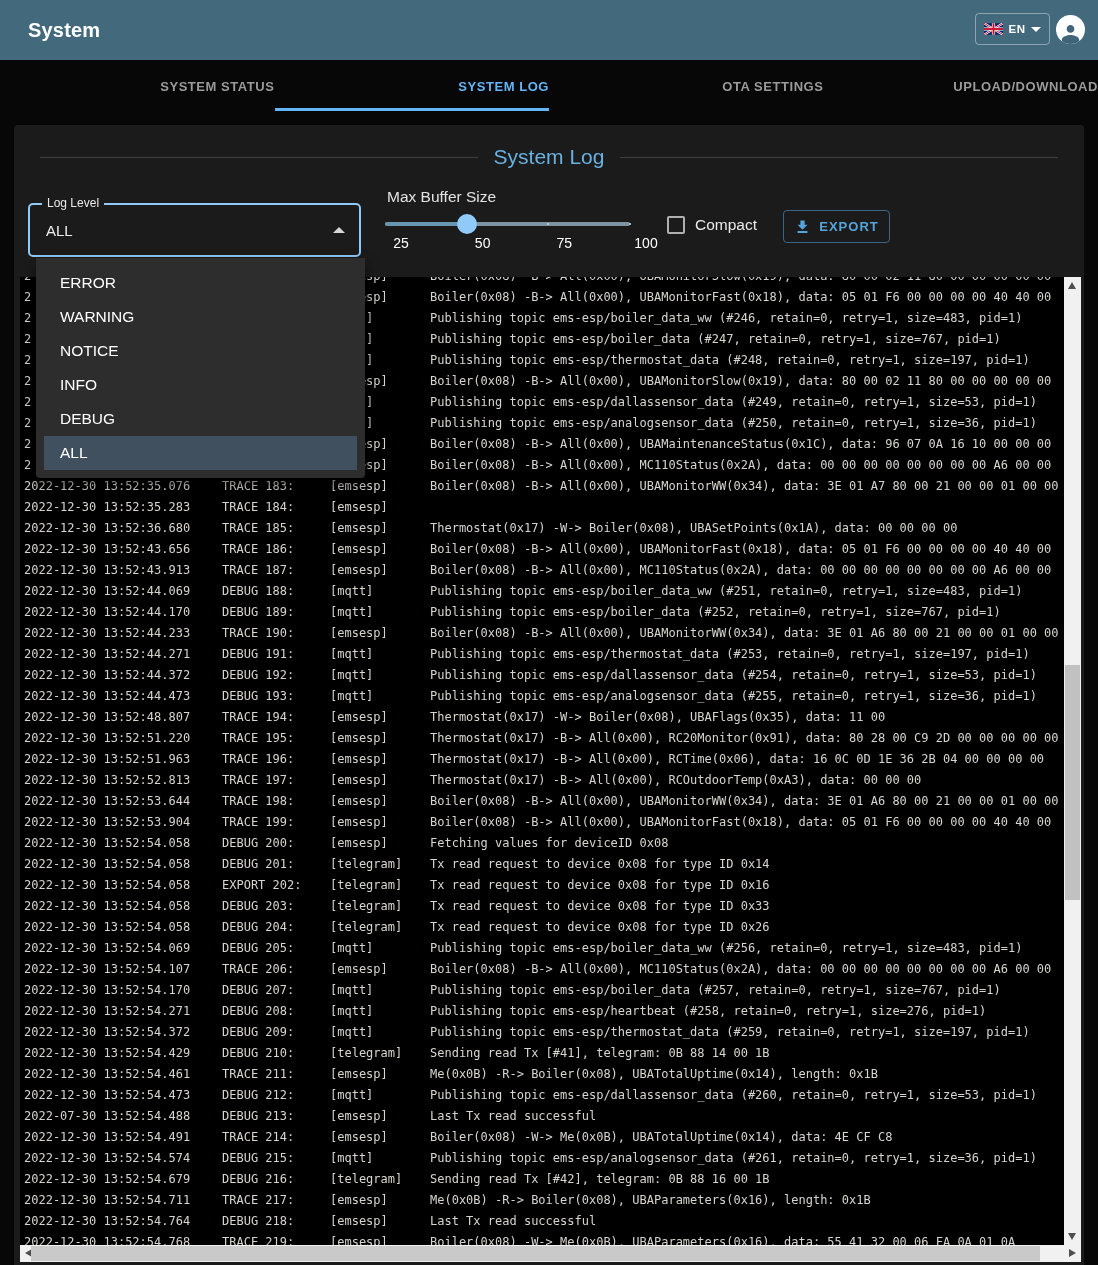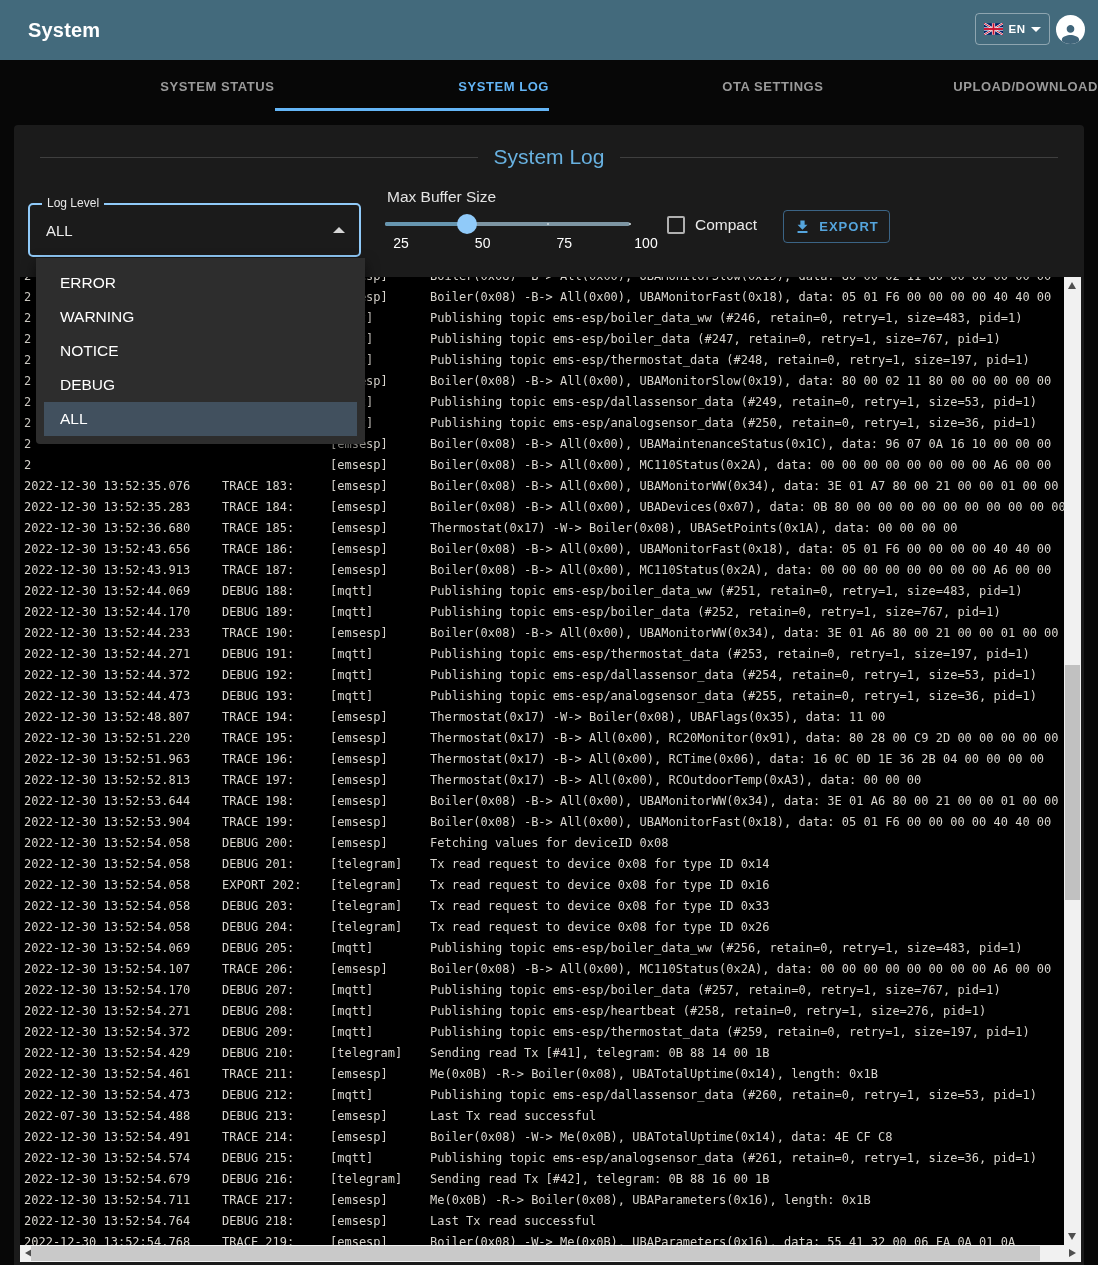--- a/index.html
+++ b/index.html
@@ -245,21 +245,20 @@
         <div class="log-row">
       <span class="col-ts">2022-12-30 13:52:35.076</span>
       <span class="col-level">TRACE 183:</span>
       <span class="col-tag">[emsesp]</span>
       <span class="col-msg">Boiler(0x08) -B-&gt; All(0x00), UBAMonitorWW(0x34), data: 3E 01 A7 80 00 21 00 00 01 00 00</span>
     </div>
         <div class="log-row">
       <span class="col-ts">2022-12-30 13:52:35.283</span>
       <span class="col-level">TRACE 184:</span>
       <span class="col-tag">[emsesp]</span>
-      <span class="col-msg">Boiler(0x08) -B-&gt; All(0x00), UBADevices(0x07), data: 0B 80 00 00 00 00 00 00 00 00 00 00</span>
     </div>
         <div class="log-row">
       <span class="col-ts">2022-12-30 13:52:36.680</span>
       <span class="col-level">TRACE 185:</span>
       <span class="col-tag">[emsesp]</span>
       <span class="col-msg">Thermostat(0x17) -W-&gt; Boiler(0x08), UBASetPoints(0x1A), data: 00 00 00 00</span>
     </div>
         <div class="log-row">
       <span class="col-ts">2022-12-30 13:52:43.656</span>
       <span class="col-level">TRACE 186:</span>
@@ -475,17 +474,18 @@
   <div class="hscroll">
     <div class="arrow left"></div>
     <div class="thumb"></div>
     <div class="arrow right"></div>
   </div>
 
   <div class="menu" id="log-level-menu">
       <div class="menu-item">ERROR</div>
       <div class="menu-item">WARNING</div>
       <div class="menu-item">NOTICE</div>
+      <div class="menu-item">INFO</div>
       <div class="menu-item">DEBUG</div>
       <div class="menu-item selected">ALL</div>
     </div>
 
 </div>
 
 </body></html>

